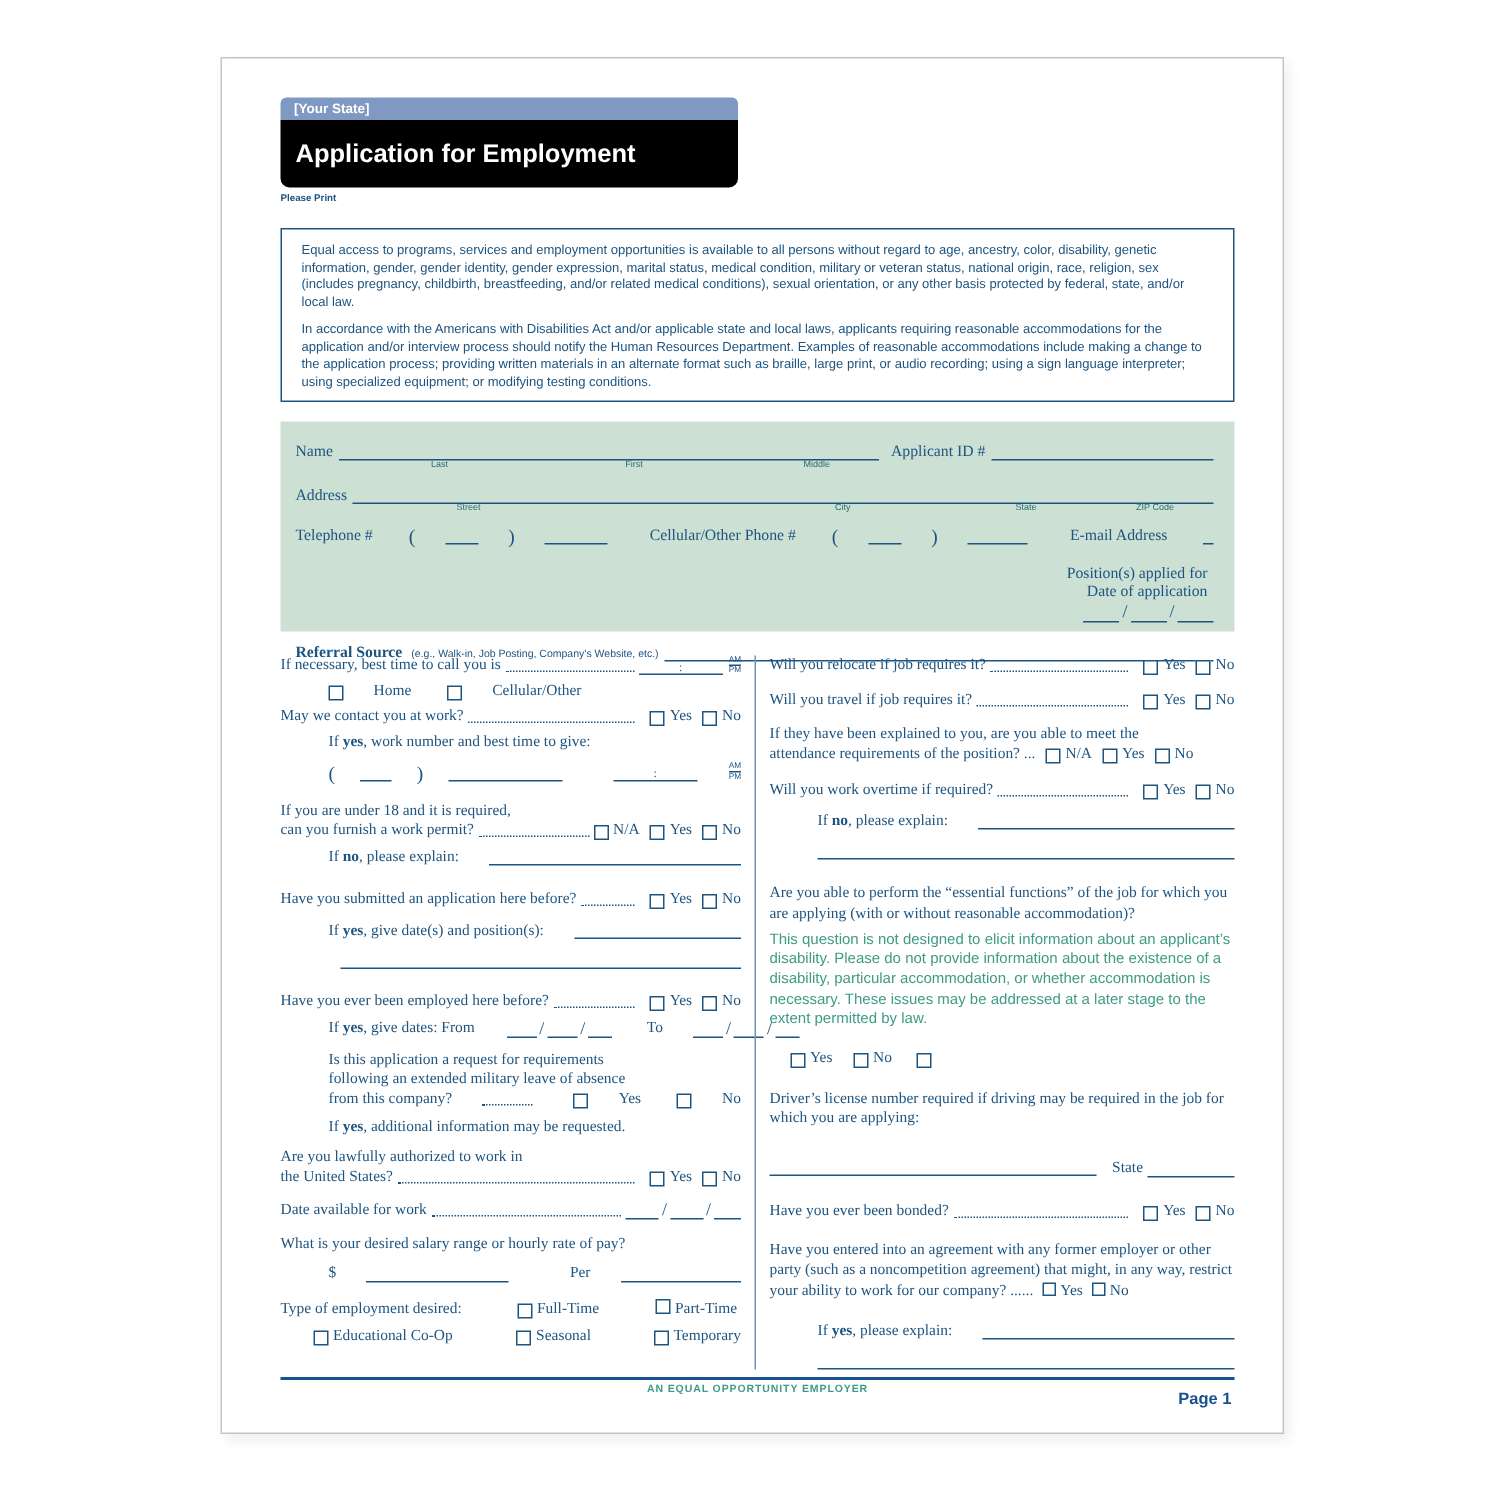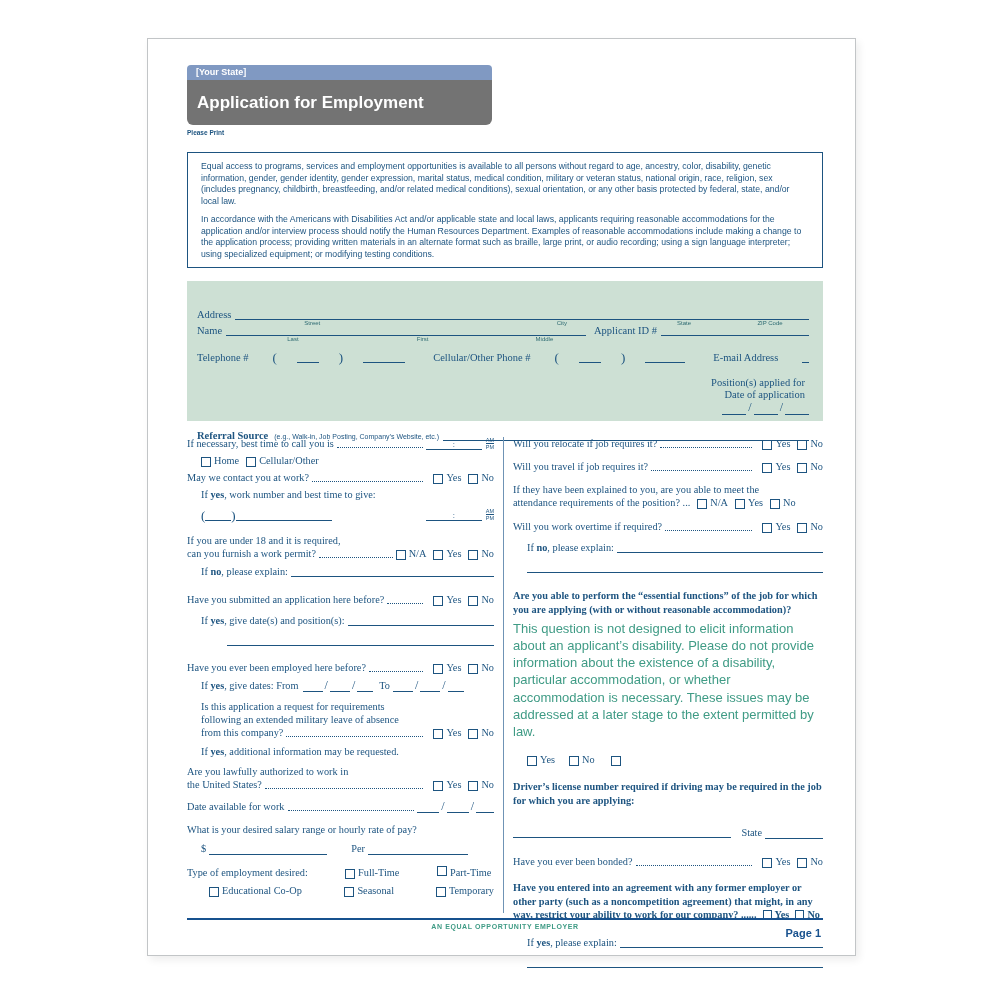--- a/index.html
+++ b/index.html
@@ -14,21 +14,21 @@
   }
   
   .state-tab {
     position:absolute; left:39px; top:26px; width:305px; height:15px;
     background:#8099c2; border-radius:4px 4px 0 0;
     color:#fff; font-family:"Liberation Sans", sans-serif; font-weight:bold;
     font-size:9px; line-height:15px; padding-left:9px;
   }
   .title-bar {
     position:absolute; left:39px; top:41px; width:305px; height:45px;
-    background:#737373; border-radius:0 0 6px 6px;
+    background:#000000; border-radius:0 0 6px 6px;
     color:#fff; font-family:"Liberation Sans", sans-serif; font-weight:bold;
     font-size:17px; display:flex; align-items:center; padding-left:10px;
   }
   .print-note {
     position:absolute; left:39px; top:90px;
     font-family:"Liberation Sans", sans-serif; font-size:6.5px; font-weight:bold;
   }
   
   .notice {
     position:absolute; left:39px; top:113px; width:636px; height:116px;
@@ -56,41 +56,41 @@
   
   .dblank { display:flex; align-items:flex-end; white-space:nowrap; }
   .dseg { display:inline-block; width:24px; height:12px; border-bottom:1px solid #1d5480; }
   .dsl { font-size:12px; padding:0 2px; }
   
   .cols { position:absolute; left:39px; top:398px; width:636px; height:476px; display:flex; }
   .colL { width:307px; }
   .colR { flex:1; border-left:1px solid #6f93b5; padding-left:9px; margin-left:9px; }
   .q { display:flex; align-items:flex-end; font-size:10.3px; line-height:13px; }
   .q .txt { white-space:nowrap; }
-  .para { font-size:10.3px; line-height:13.5px;font-weight:bold; }
+  .para { font-size:10.3px; line-height:13.5px; }
   .leader { flex:1; border-bottom:1.6px dotted #1d5480; margin:0 3px 2px 3px; min-width:8px; }
   .wline { flex:1; border-bottom:1px solid #1d5480; margin:0 0 1px 3px; }
   .cb {
     display:inline-block; width:10px; height:10px; border:1.2px solid #1d5480;
     background:#fff; margin:0 3px 0 7px; flex:0 0 auto;
   }
   .cb.first { margin-left:0; }
   .cbi {
     display:inline-block; width:9px; height:9px; border:1.2px solid #1d5480;
     background:#fff; vertical-align:-1px; margin:0 3px 0 6px;
   }
-  .ind { margin-left:14px; }
+  .ind { margin-left:32px;gap:17px; }
   .tul { display:inline-block; width:56px; height:12px; border-bottom:1px solid #1d5480; text-align:center; font-size:8px; flex:0 0 auto; }
   .ampm {
     display:inline-block; font-family:"Liberation Sans", sans-serif; font-size:5.5px;
     line-height:6px; margin-left:4px; text-align:center; flex:0 0 auto; color:#1d5480;
   }
   .ampm .am { border-bottom:0.5px solid #1d5480; }
   .note-teal {
-    font-family:"Liberation Sans", sans-serif; font-size:13px; line-height:1.32;
+    font-family:"Liberation Sans", sans-serif; font-size:10px; line-height:1.32;
     color:#3f9b85; margin-top:4px;
   }
   
   .foot-rule { position:absolute; left:39px; top:879px; width:636px; border-top:2.5px solid #17518e; }
   .eeo {
     position:absolute; left:39px; top:884px; width:636px; text-align:center;
     font-family:"Liberation Sans", sans-serif; font-size:7px; letter-spacing:0.6px;
     color:#3f9b85; font-weight:bold;
   }
   .pagenum {
@@ -106,38 +106,38 @@
   <div class="state-tab">[Your State]</div>
   <div class="title-bar">Application for Employment</div>
   <div class="print-note">Please Print</div>
 
   <div class="notice">
     <p>Equal access to programs, services and employment opportunities is available to all persons without regard to age, ancestry, color, disability, genetic information, gender, gender identity, gender expression, marital status, medical condition, military or veteran status, national origin, race, religion, sex (includes pregnancy, childbirth, breastfeeding, and/or related medical conditions), sexual orientation, or any other basis protected by federal, state, and/or local law.</p>
     <p>In accordance with the Americans with Disabilities Act and/or applicable state and local laws, applicants requiring reasonable accommodations for the application and/or interview process should notify the Human Resources Department. Examples of reasonable accommodations include making a change to the application process; providing written materials in an alternate format such as braille, large print, or audio recording; using a sign language interpreter; using specialized equipment; or modifying testing conditions.</p>
   </div>
 
   <div class="mint">
-    <div class="mrow" style="margin-top:17px;">
-      <span class="lbl">Address</span>
-      <span class="ul fx">
-        <span class="sub" style="left:12%;">Street</span>
-        <span class="sub" style="left:56%;">City</span>
-        <span class="sub" style="left:77%;">State</span>
-        <span class="sub" style="left:91%;">ZIP Code</span>
-      </span>
-    </div>
     <div class="mrow" style="margin-top:4px;">
       <span class="lbl">Name</span>
       <span class="ul fx">
         <span class="sub" style="left:17%;">Last</span>
         <span class="sub" style="left:53%;">First</span>
         <span class="sub" style="left:86%;">Middle</span>
       </span>
       <span class="lbl after">Applicant ID #</span>
       <span class="ul" style="width:148px;"></span>
+    </div>
+    <div class="mrow" style="margin-top:17px;">
+      <span class="lbl">Address</span>
+      <span class="ul fx">
+        <span class="sub" style="left:12%;">Street</span>
+        <span class="sub" style="left:56%;">City</span>
+        <span class="sub" style="left:77%;">State</span>
+        <span class="sub" style="left:91%;">ZIP Code</span>
+      </span>
     </div>
     <div class="mrow" style="margin-top:15px;gap:20px;">
       <span class="lbl">Telephone #</span>
       <span class="paren">(</span>
       <span class="ul" style="width:22px;"></span>
       <span class="paren">)</span>
       <span class="ul" style="width:42px;"></span>
       <span class="lbl after">Cellular/Other Phone #</span>
       <span class="paren">(</span>
       <span class="ul" style="width:22px;"></span>

